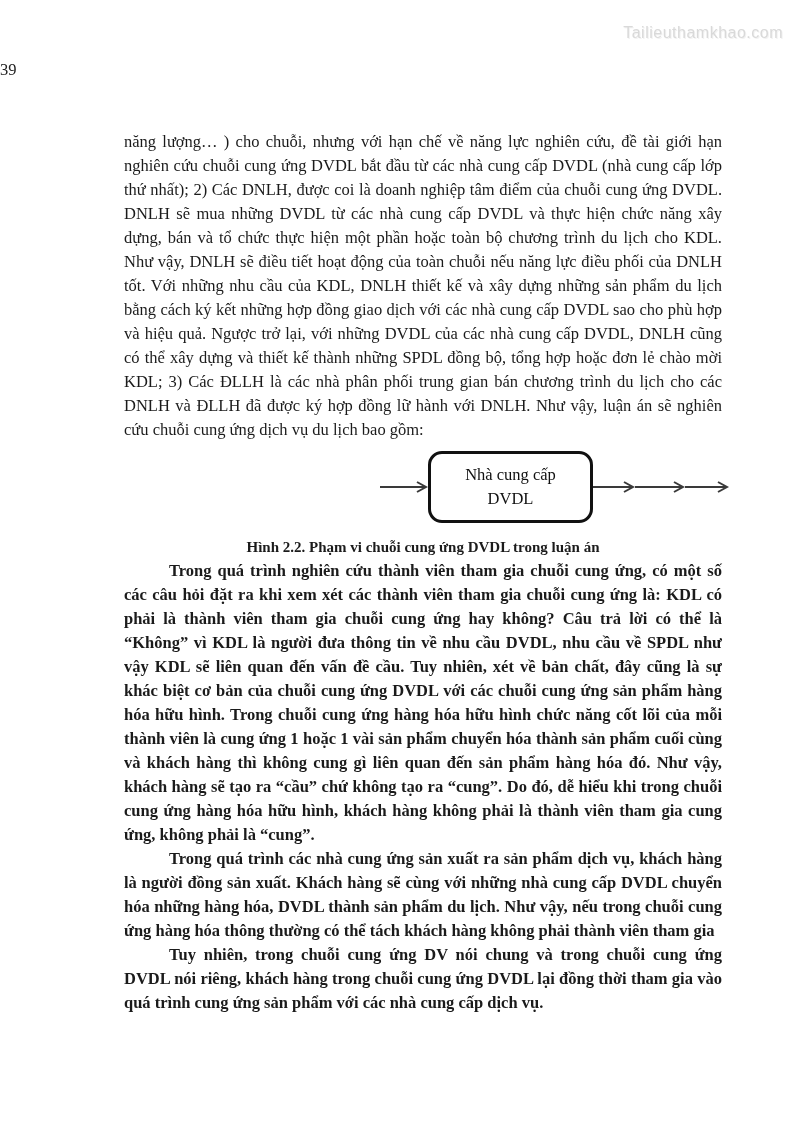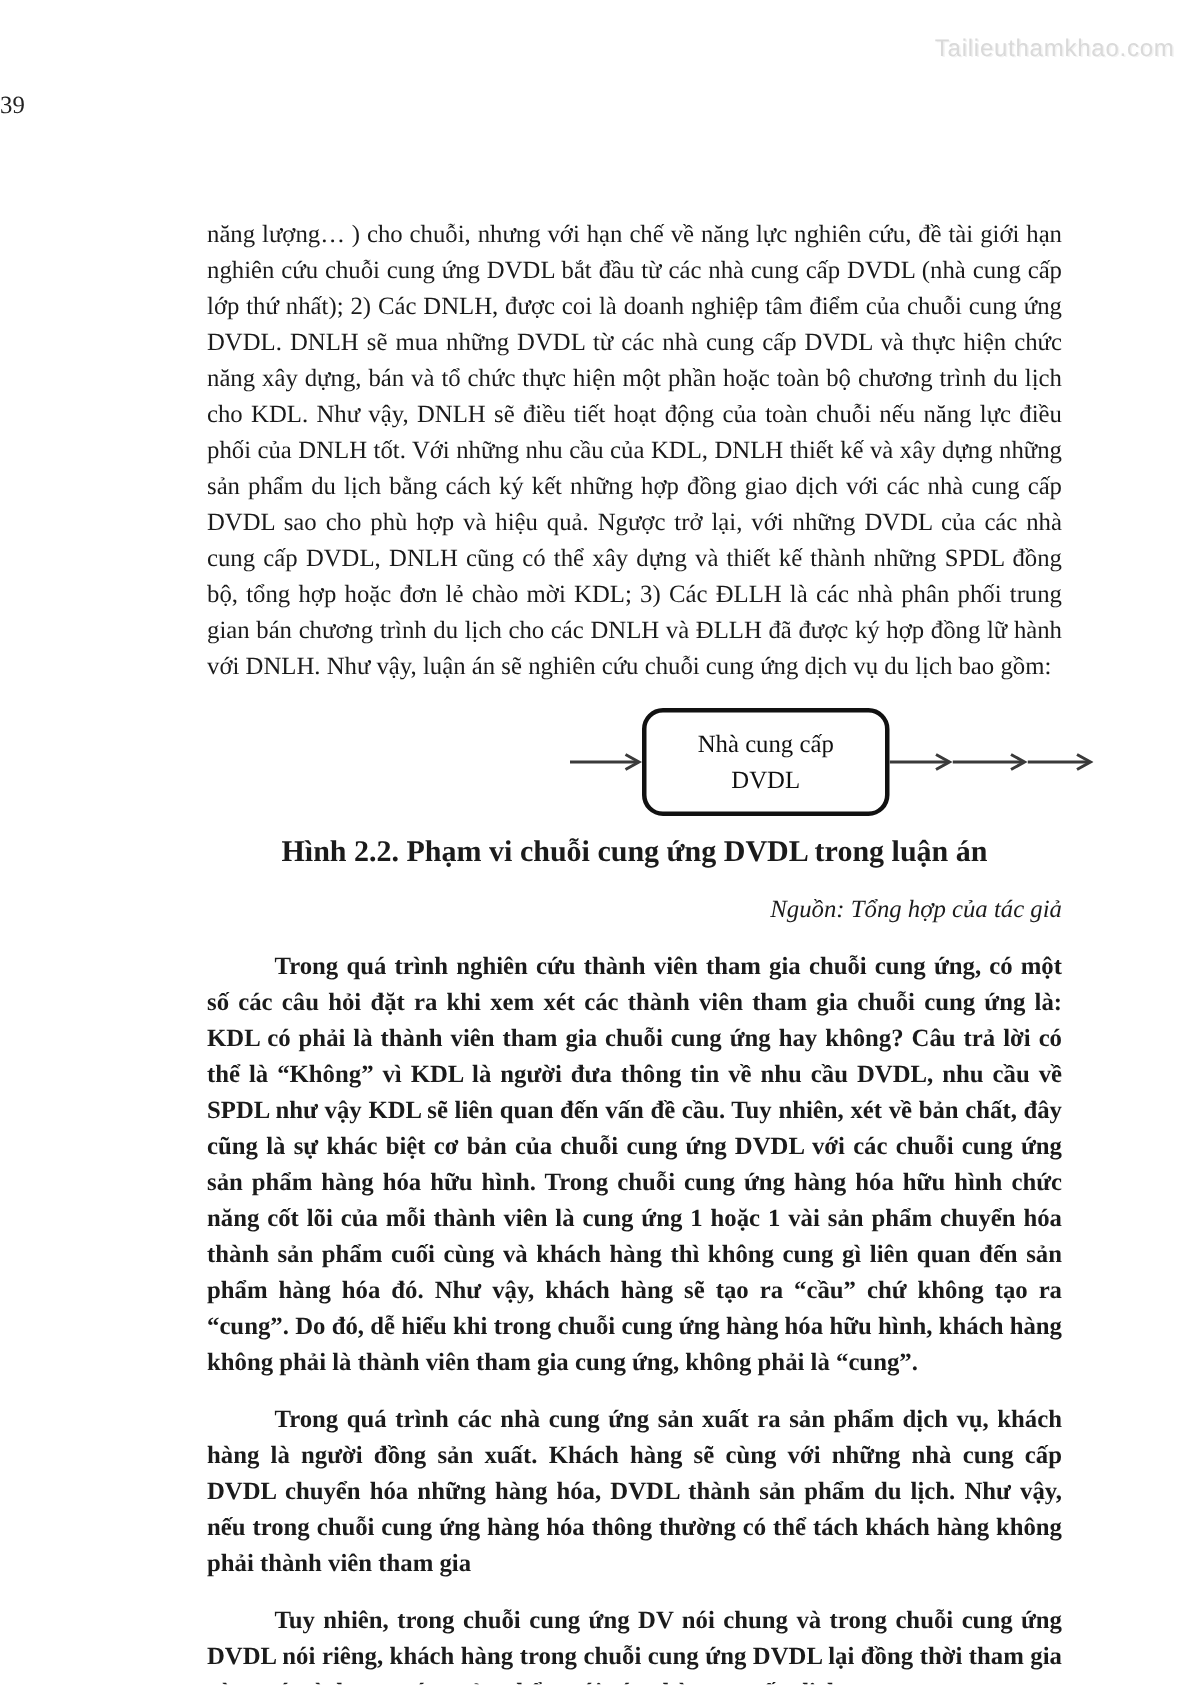--- a/index.html
+++ b/index.html
@@ -15,39 +15,39 @@
     margin-top:16px;
   }
   .pagenum{
     position:absolute;top:60px;left:0;right:0;text-align:left;
     font-size:16.5px;color:#222;
   }
   .content{
     position:absolute;top:130px;left:124px;width:598px;
     font-size:16.5px;line-height:24px;text-align:justify;
   }
-  .content p{margin:14px;}
+  .content p{margin:0;}
   p.indent{text-indent:45px;font-weight:bold;}
   .diagram{
     display:flex;align-items:center;justify-content:flex-end;
     margin:7px -7px 0 -6px;height:76px;
   }
   .dbox{
     box-sizing:border-box;border:3px solid #111;border-radius:14px;
     display:flex;align-items:center;justify-content:center;text-align:center;
     white-space:pre-line;line-height:24px;font-size:16.5px;color:#111;
     background:#fff;padding:2px 6px;
   }
   .b1{width:165px;height:72px;}
   .b2{width:132px;height:70px;border-width:4px;}
   .b3{width:128px;height:68px;}
   .arrow{display:flex;align-items:center;color:#3a3a3a;}
   .arrow svg{display:block;}
   .caption{
-    text-align:center;font-weight:bold;margin-top:10px !important;font-size:20px;
+    text-align:center;font-weight:bold;margin-top:10px !important;font-size:15px;
   }
   .source{text-align:right;font-style:italic;margin-top:2px !important;}
 </style>
 </head>
 <body>
 
 <div class="page">
 
   <div class="watermark">Tailieuthamkhao.com</div>
 
@@ -89,21 +89,20 @@
         <svg width="44" height="16" viewBox="0 0 44 16">
           <line x1="0" y1="8" x2="41" y2="8" stroke="currentColor" stroke-width="2"></line>
           <path d="M33 3 L42 8 L33 13" fill="none" stroke="currentColor" stroke-width="2"></path>
         </svg>
       </span>
 
     </div>
 
     <p class="caption">Hình 2.2. Phạm vi chuỗi cung ứng DVDL trong luận án</p>
 
-    <p class="source">Nguồn: Tổng hợp của tác giả</p>
 
     <p class="para indent">Trong quá trình nghiên cứu thành viên tham gia chuỗi cung ứng, có một số các câu hỏi đặt ra khi xem xét các thành viên tham gia chuỗi cung ứng là: KDL có phải là thành viên tham gia chuỗi cung ứng hay không? Câu trả lời có thể là “Không” vì KDL là người đưa thông tin về nhu cầu DVDL, nhu cầu về SPDL như vậy KDL sẽ liên quan đến vấn đề cầu. Tuy nhiên, xét về bản chất, đây cũng là sự khác biệt cơ bản của chuỗi cung ứng DVDL với các chuỗi cung ứng sản phẩm hàng hóa hữu hình. Trong chuỗi cung ứng hàng hóa hữu hình chức năng cốt lõi của mỗi thành viên là cung ứng 1 hoặc 1 vài sản phẩm chuyển hóa thành sản phẩm cuối cùng và khách hàng thì không cung gì liên quan đến sản phẩm hàng hóa đó. Như vậy, khách hàng sẽ tạo ra “cầu” chứ không tạo ra “cung”. Do đó, dễ hiểu khi trong chuỗi cung ứng hàng hóa hữu hình, khách hàng không phải là thành viên tham gia cung ứng, không phải là “cung”.</p>
 
     <p class="para indent">Trong quá trình các nhà cung ứng sản xuất ra sản phẩm dịch vụ, khách hàng là người đồng sản xuất. Khách hàng sẽ cùng với những nhà cung cấp DVDL chuyển hóa những hàng hóa, DVDL thành sản phẩm du lịch. Như vậy, nếu trong chuỗi cung ứng hàng hóa thông thường có thể tách khách hàng không phải thành viên tham gia</p>
 
     <p class="para indent">Tuy nhiên, trong chuỗi cung ứng DV nói chung và trong chuỗi cung ứng DVDL nói riêng, khách hàng trong chuỗi cung ứng DVDL lại đồng thời tham gia vào quá trình cung ứng sản phẩm với các nhà cung cấp dịch vụ.</p>
 
   </div>
 </div>
 

